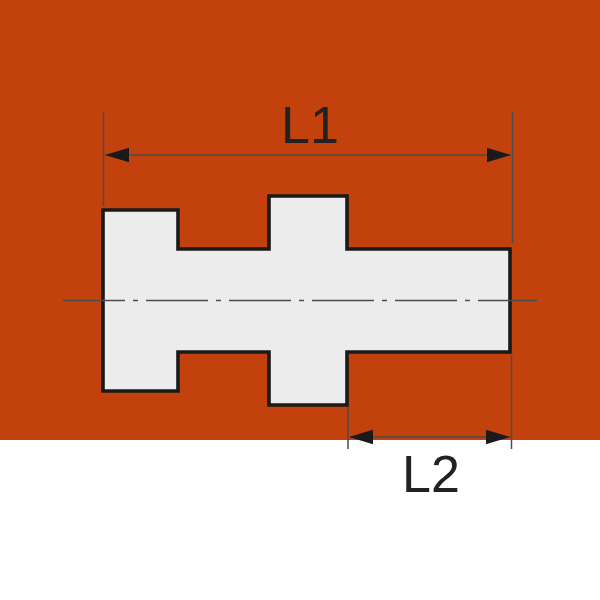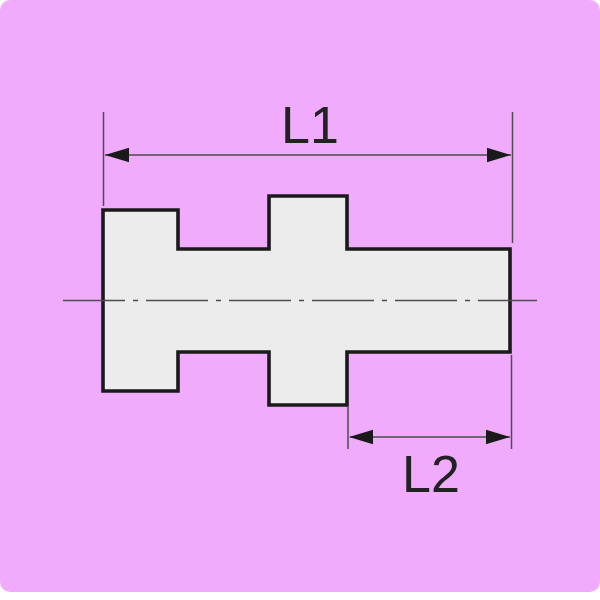--- a/index.html
+++ b/index.html
@@ -6,23 +6,22 @@
     margin: 0;
     padding: 0;
     background: #ffffff;
     width: 600px;
     height: 600px;
     overflow: hidden;
   }
   .stage {
     position: relative;
     width: 600px;
-    height: 592px;
-    background: #f0abfc;
-    border-radius: 10px;
+    height: 440px;
+    background: #c2410c;
   }
   svg { display: block; }
   .dim-label {
     font-family: "Liberation Sans", "DejaVu Sans", sans-serif;
     font-size: 52px;
     font-weight: 400;
   }
 </style>
 </head>
 <body>

